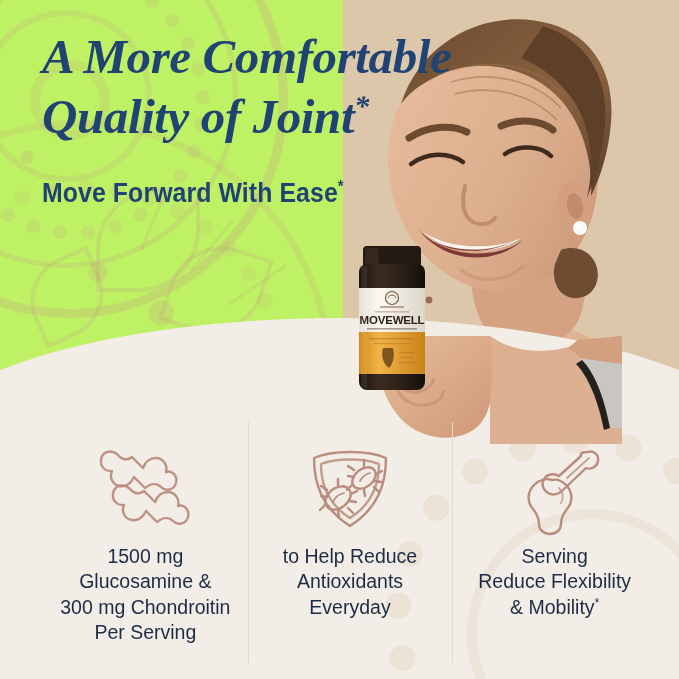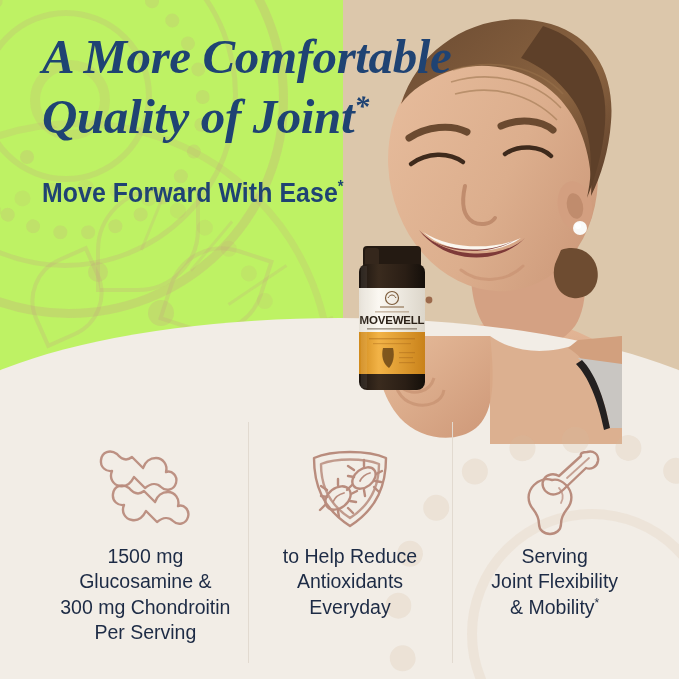--- a/index.html
+++ b/index.html
@@ -362,21 +362,21 @@
                    L78 16 C77 13 80 12 84 12 Z"></path>
           <path d="M86 18 L64 38" opacity=".8" stroke-width="1.8"></path>
           <path d="M49 40 C43 38 36 40 31 45 C24 52 24 62 30 69 C34 74 36 78 36 84
                    C36 90 41 94 47 94 C53 94 58 90 58 84 C58 78 60 74 64 69
                    C70 62 70 52 63 45 C58 40 53 39 49 40 Z"></path>
           <path d="M56 48 C60 52 61 58 58 63" opacity=".75" stroke-width="1.8"></path>
         </svg>
       </div>
       <div class="feat-text">
         <div>Serving</div>
-        <div>Joint Flexibility</div>
+        <div>Reduce Flexibility</div>
         <div>
           <span>&amp; Mobility</span><span class="star">*</span>
         </div>
       </div>
     </div>
   </div>
 
   <div style="position:absolute;left:347px;top:244px;width:92px;height:148px;z-index:9;">
     <svg width="92" height="148" viewBox="0 0 92 148" aria-hidden="true">
       <defs>

